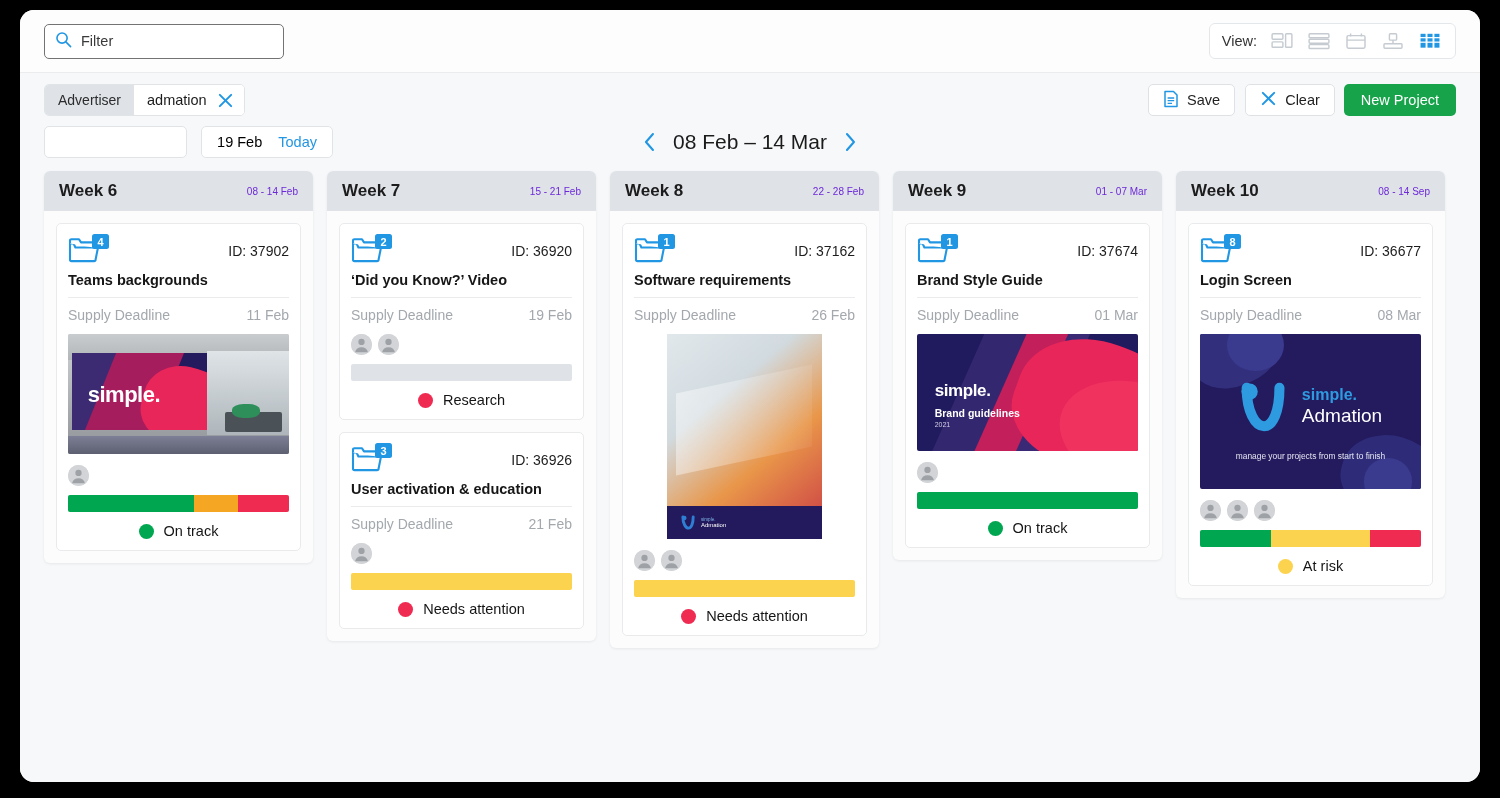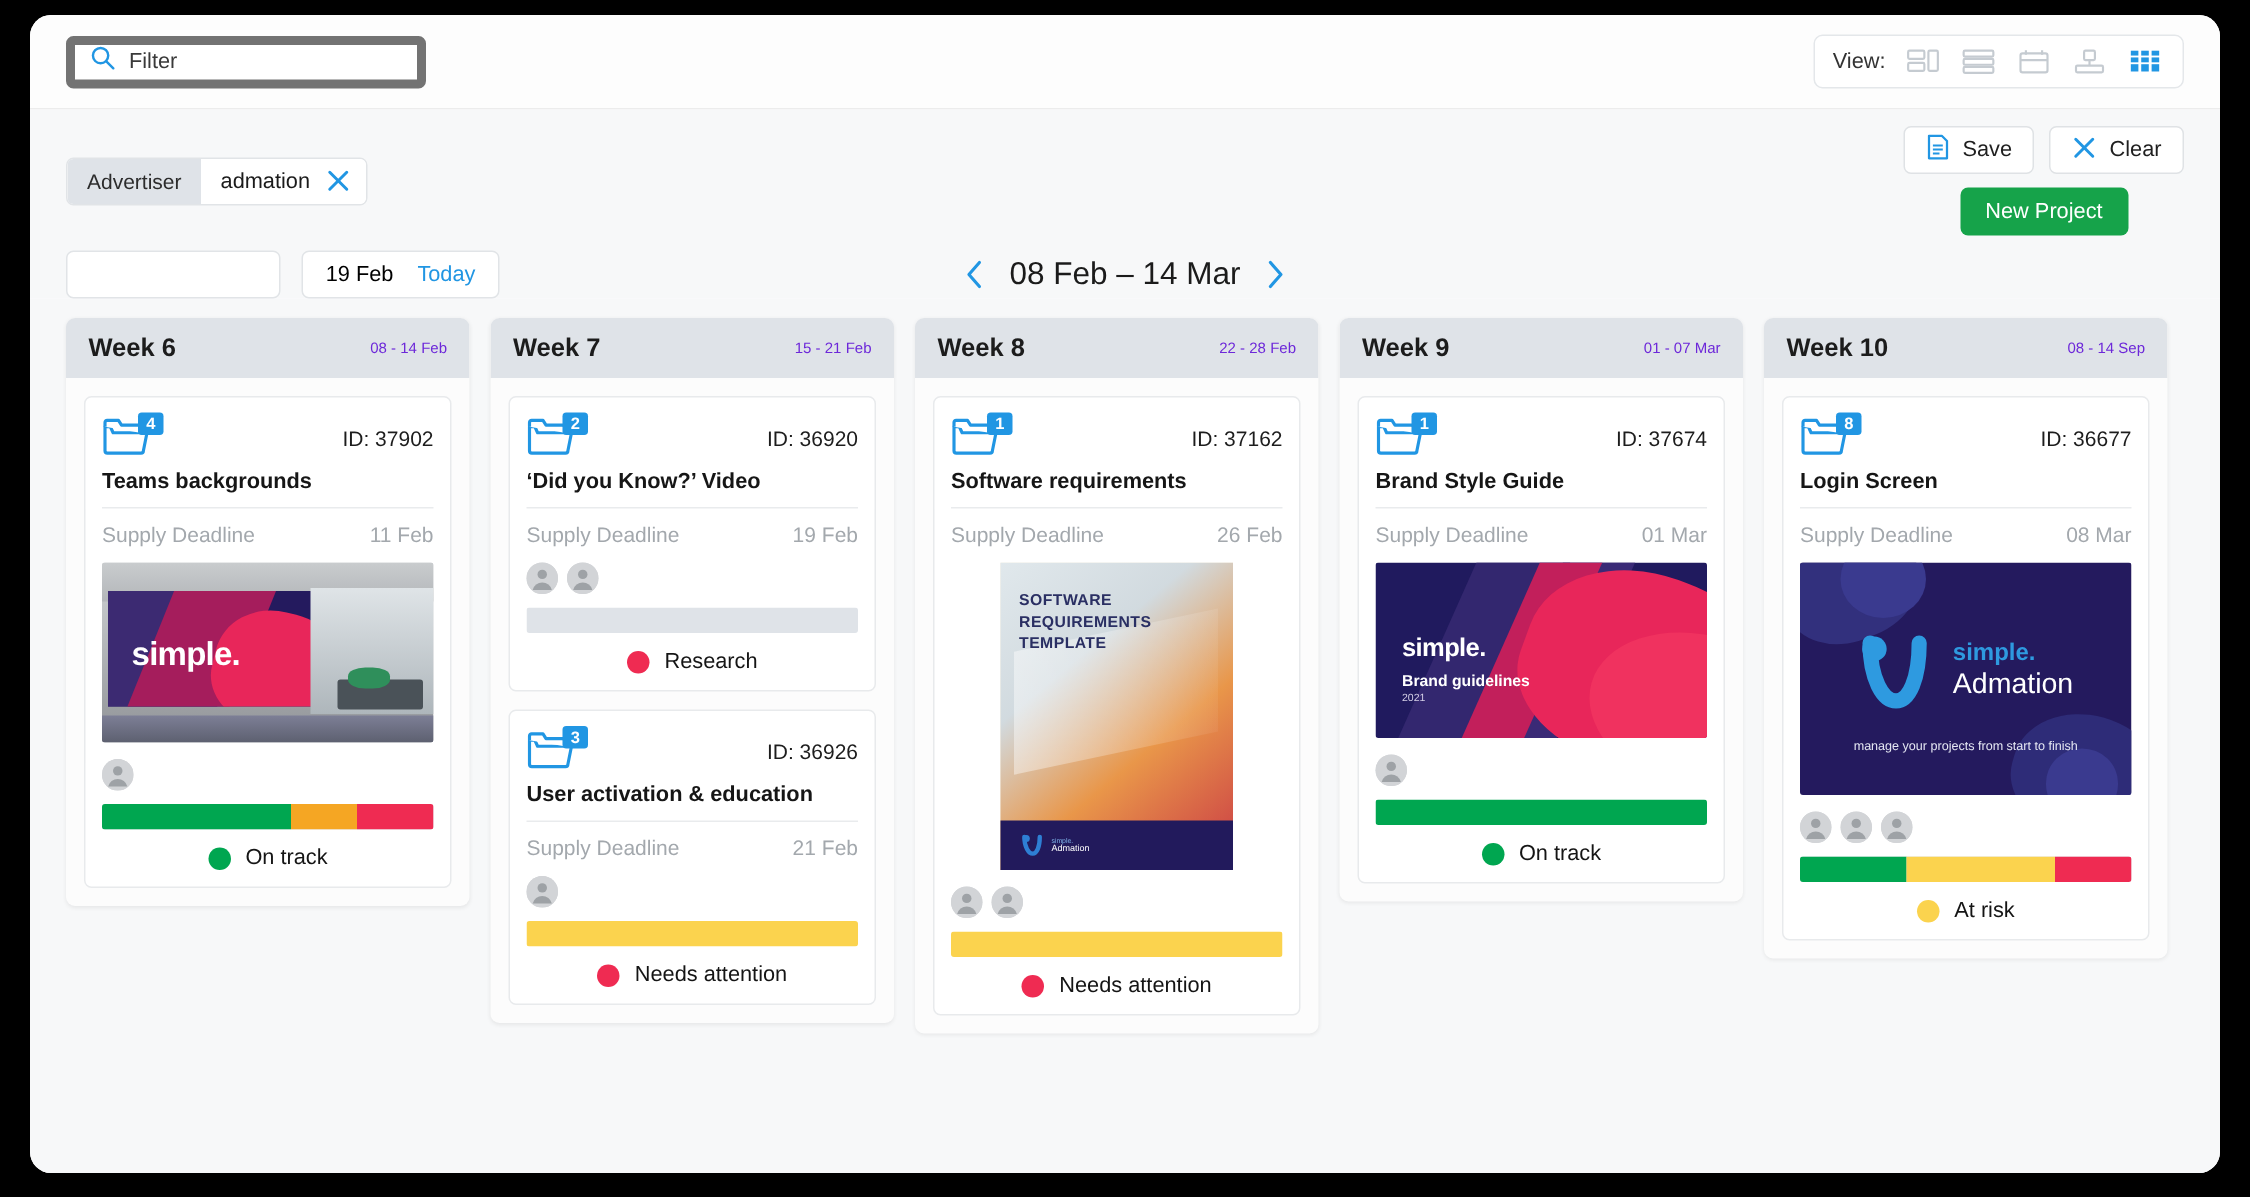--- a/index.html
+++ b/index.html
@@ -26,21 +26,21 @@
     flex: 0 0 63px;
     background: #fdfdfd;
     border-bottom: 1px solid #ececec;
     display: flex;
     align-items: center;
     padding: 0 24px;
     justify-content: space-between;
   }
   .search-box {
     width: 240px; height: 35px;
-    border: 6px solid #737373;
+    border: 1px solid #737373;
     border-radius: 5px;
     background: #fff;
     display: flex;
     align-items: center;
     padding: 0 10px;
     gap: 9px;
   }
   .search-input {
     border: none; outline: none;
     font-size: 14.5px;
@@ -94,21 +94,21 @@
   .chip-val {
     background: #fff;
     color: #1b1b1b;
     font-size: 14.5px;
     padding: 0 10px 0 13px;
     height: 100%;
     display: flex; align-items: center; gap: 10px;
   }
   .chip-x { cursor: pointer; display: flex; }
 
-  .right-actions { display: flex; flex-direction: column; align-items: center; gap: 9px; }
+  .right-actions { display: flex; flex-direction: row; align-items: center; gap: 9px; }
   .action-row { display: flex; gap: 10px; }
   .btn-light {
     height: 32px;
     border: 1px solid #dfe2e5;
     border-radius: 5px;
     background: #fff;
     display: flex; align-items: center;
     gap: 8px;
     padding: 0 14px;
     font-size: 14.5px;
@@ -584,21 +584,20 @@
        <div class="card-title">Software requirements</div>
        <div class="divider"></div>
        <div class="deadline-row">
          <span>Supply Deadline</span>
          <span>26 Feb</span>
        </div>
        <div class="thumb">
                 <div class="th-doc">
     <div style="position:absolute;inset:0;background:linear-gradient(140deg,#dfe8ee 0%,#cfd9e0 32%,#e8903f 62%,#c62b3a 100%);opacity:0.93;"></div>
     <div style="position:absolute;left:6%;top:22%;width:88%;height:40%;background:linear-gradient(100deg,rgba(255,255,255,0.45),rgba(255,255,255,0.05));transform:skewY(-12deg);"></div>
-    <div style="position:absolute;left:8%;top:9%;right:8%;color:#2a2f63;font-size:10.5px;font-weight:bold;line-height:1.35;letter-spacing:0.3px;">SOFTWARE REQUIREMENTS TEMPLATE</div>
     <div style="position:absolute;left:0;bottom:0;width:100%;height:16%;background:#221a5c;display:flex;align-items:center;gap:5px;padding-left:9%;">
       <svg width="15" height="17" viewBox="0 0 16 18">
                       <path d="M2 3 C2 10, 5 15, 8 15 C11 15, 13 10, 13 3" fill="none" stroke="#2e7fd4" stroke-width="3.1" stroke-linecap="round"></path>
                       <circle cx="3.4" cy="4.2" r="2.5" fill="#2e7fd4"></circle>
                     </svg>
       <div style="line-height:1.1;">
         <div style="color:#7fb2e8;font-size:4.6px;">simple.</div>
         <div style="color:#fff;font-size:6px;">Admation</div>
       </div>
     </div>

